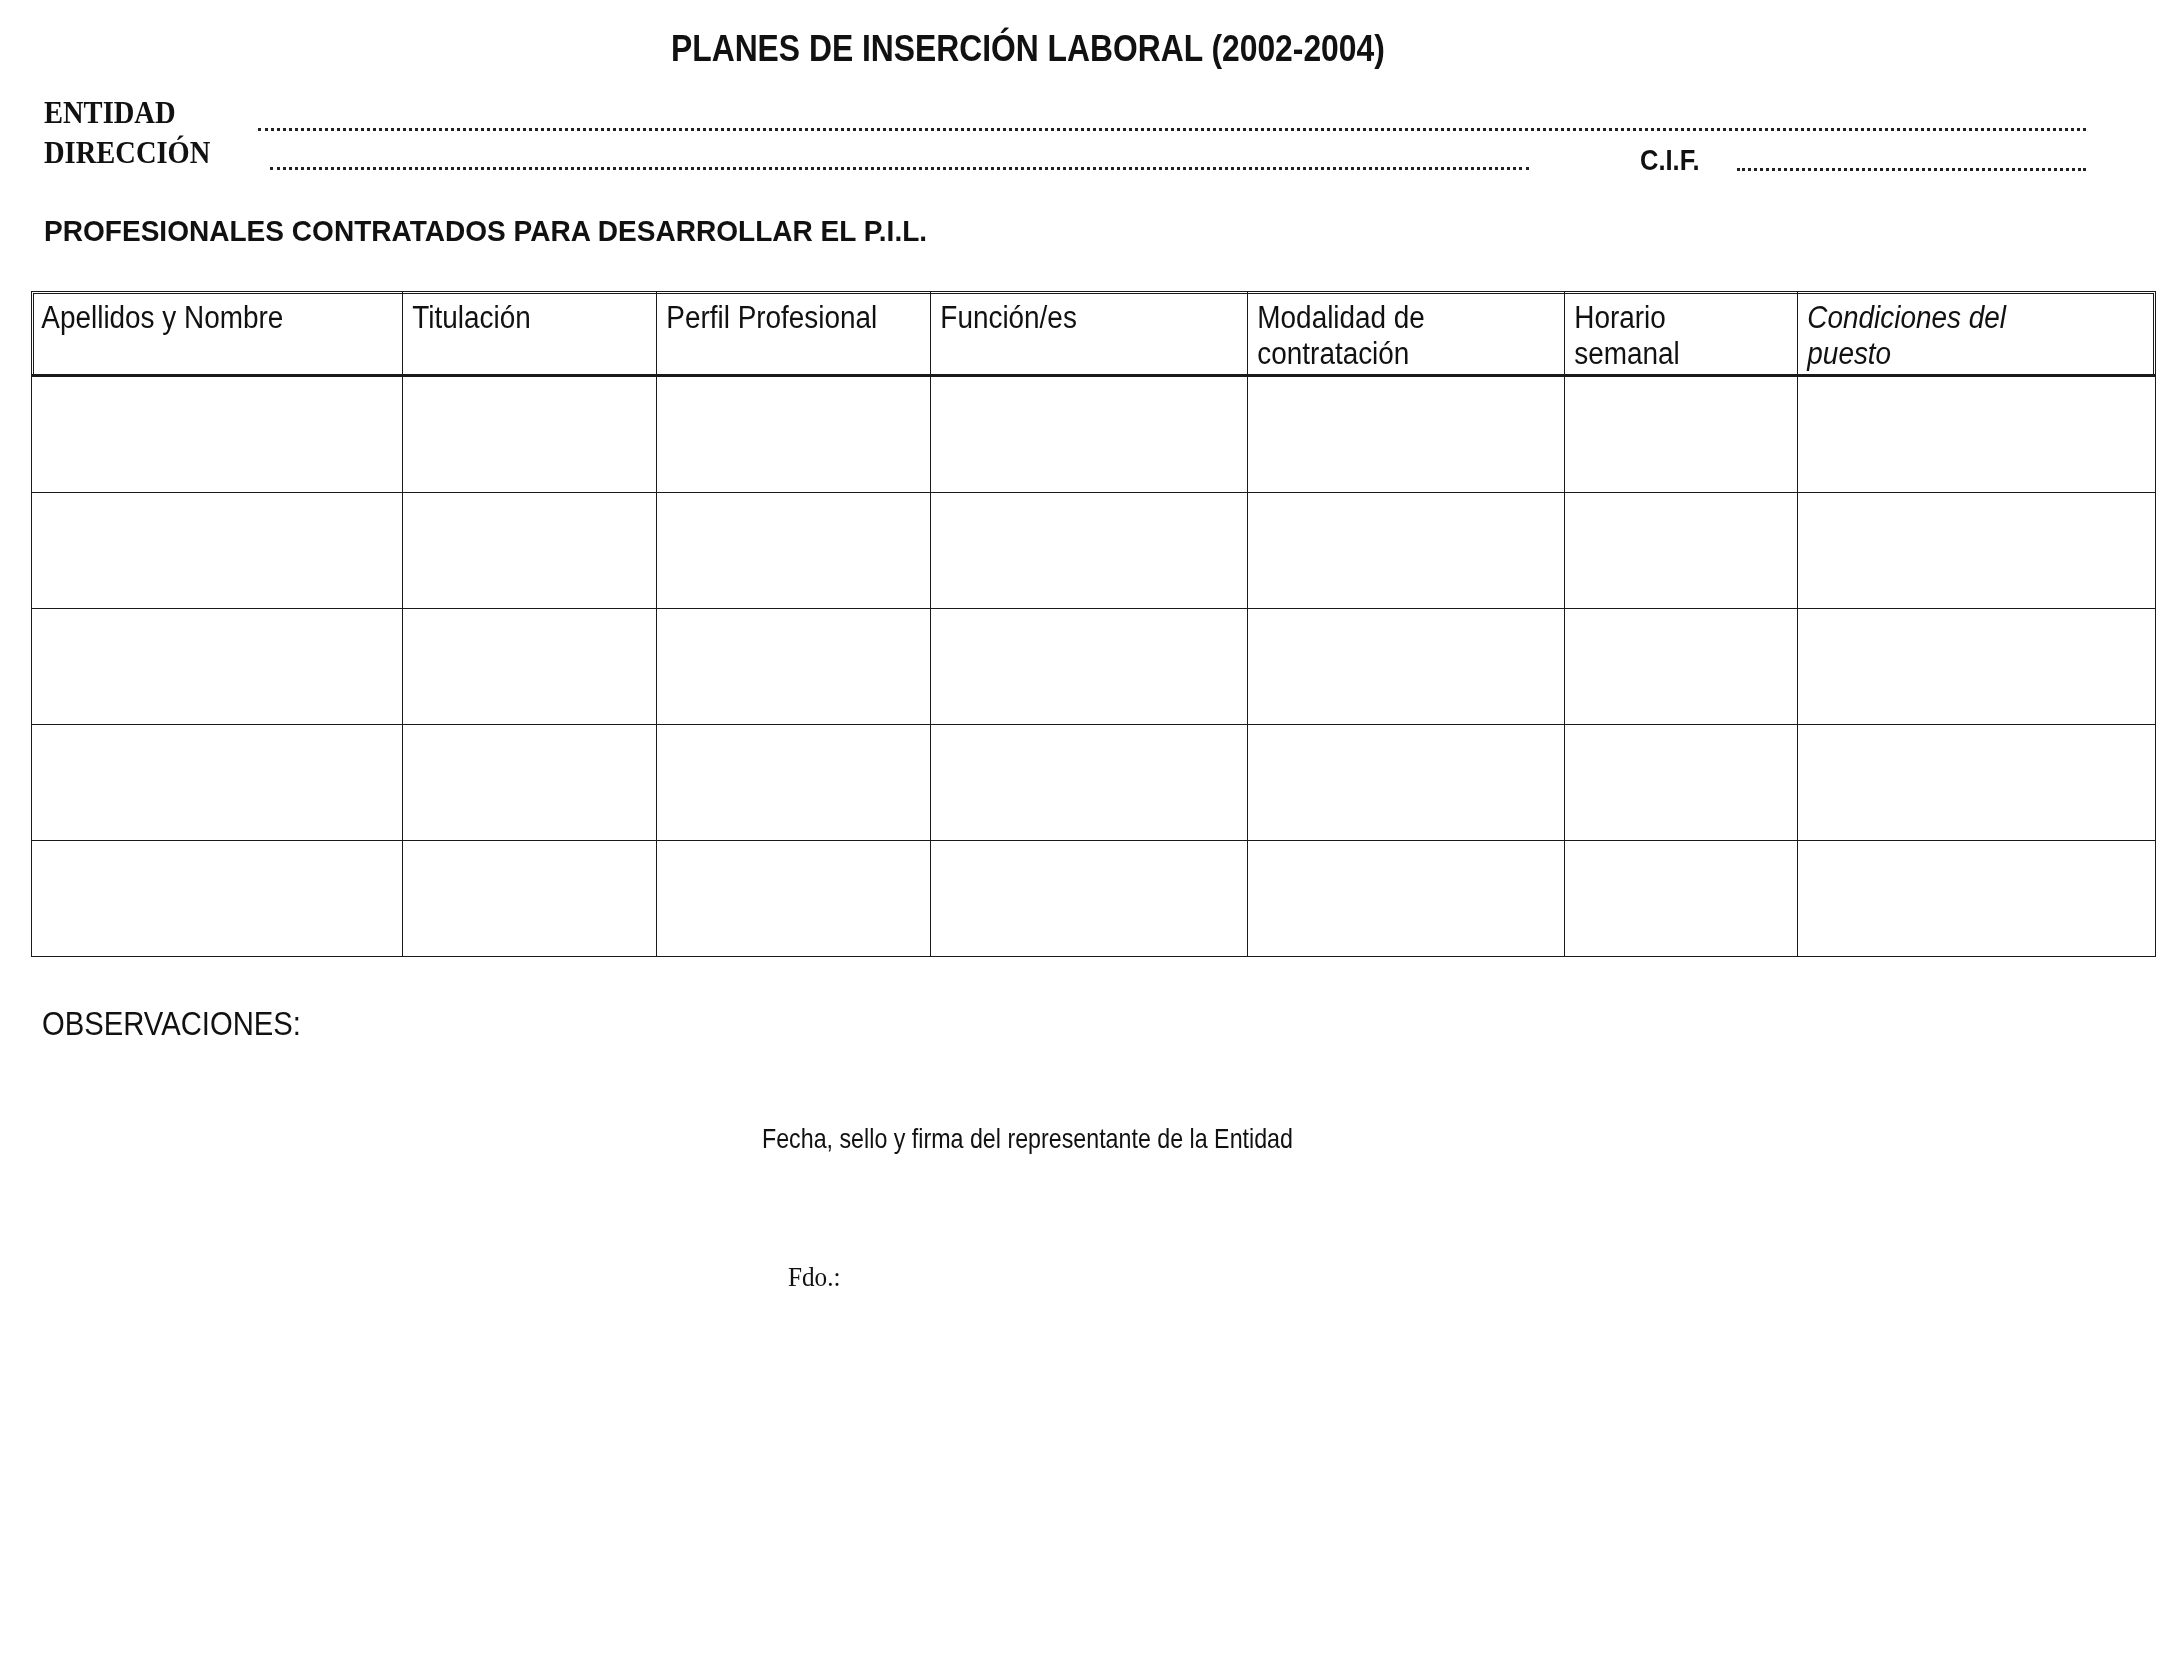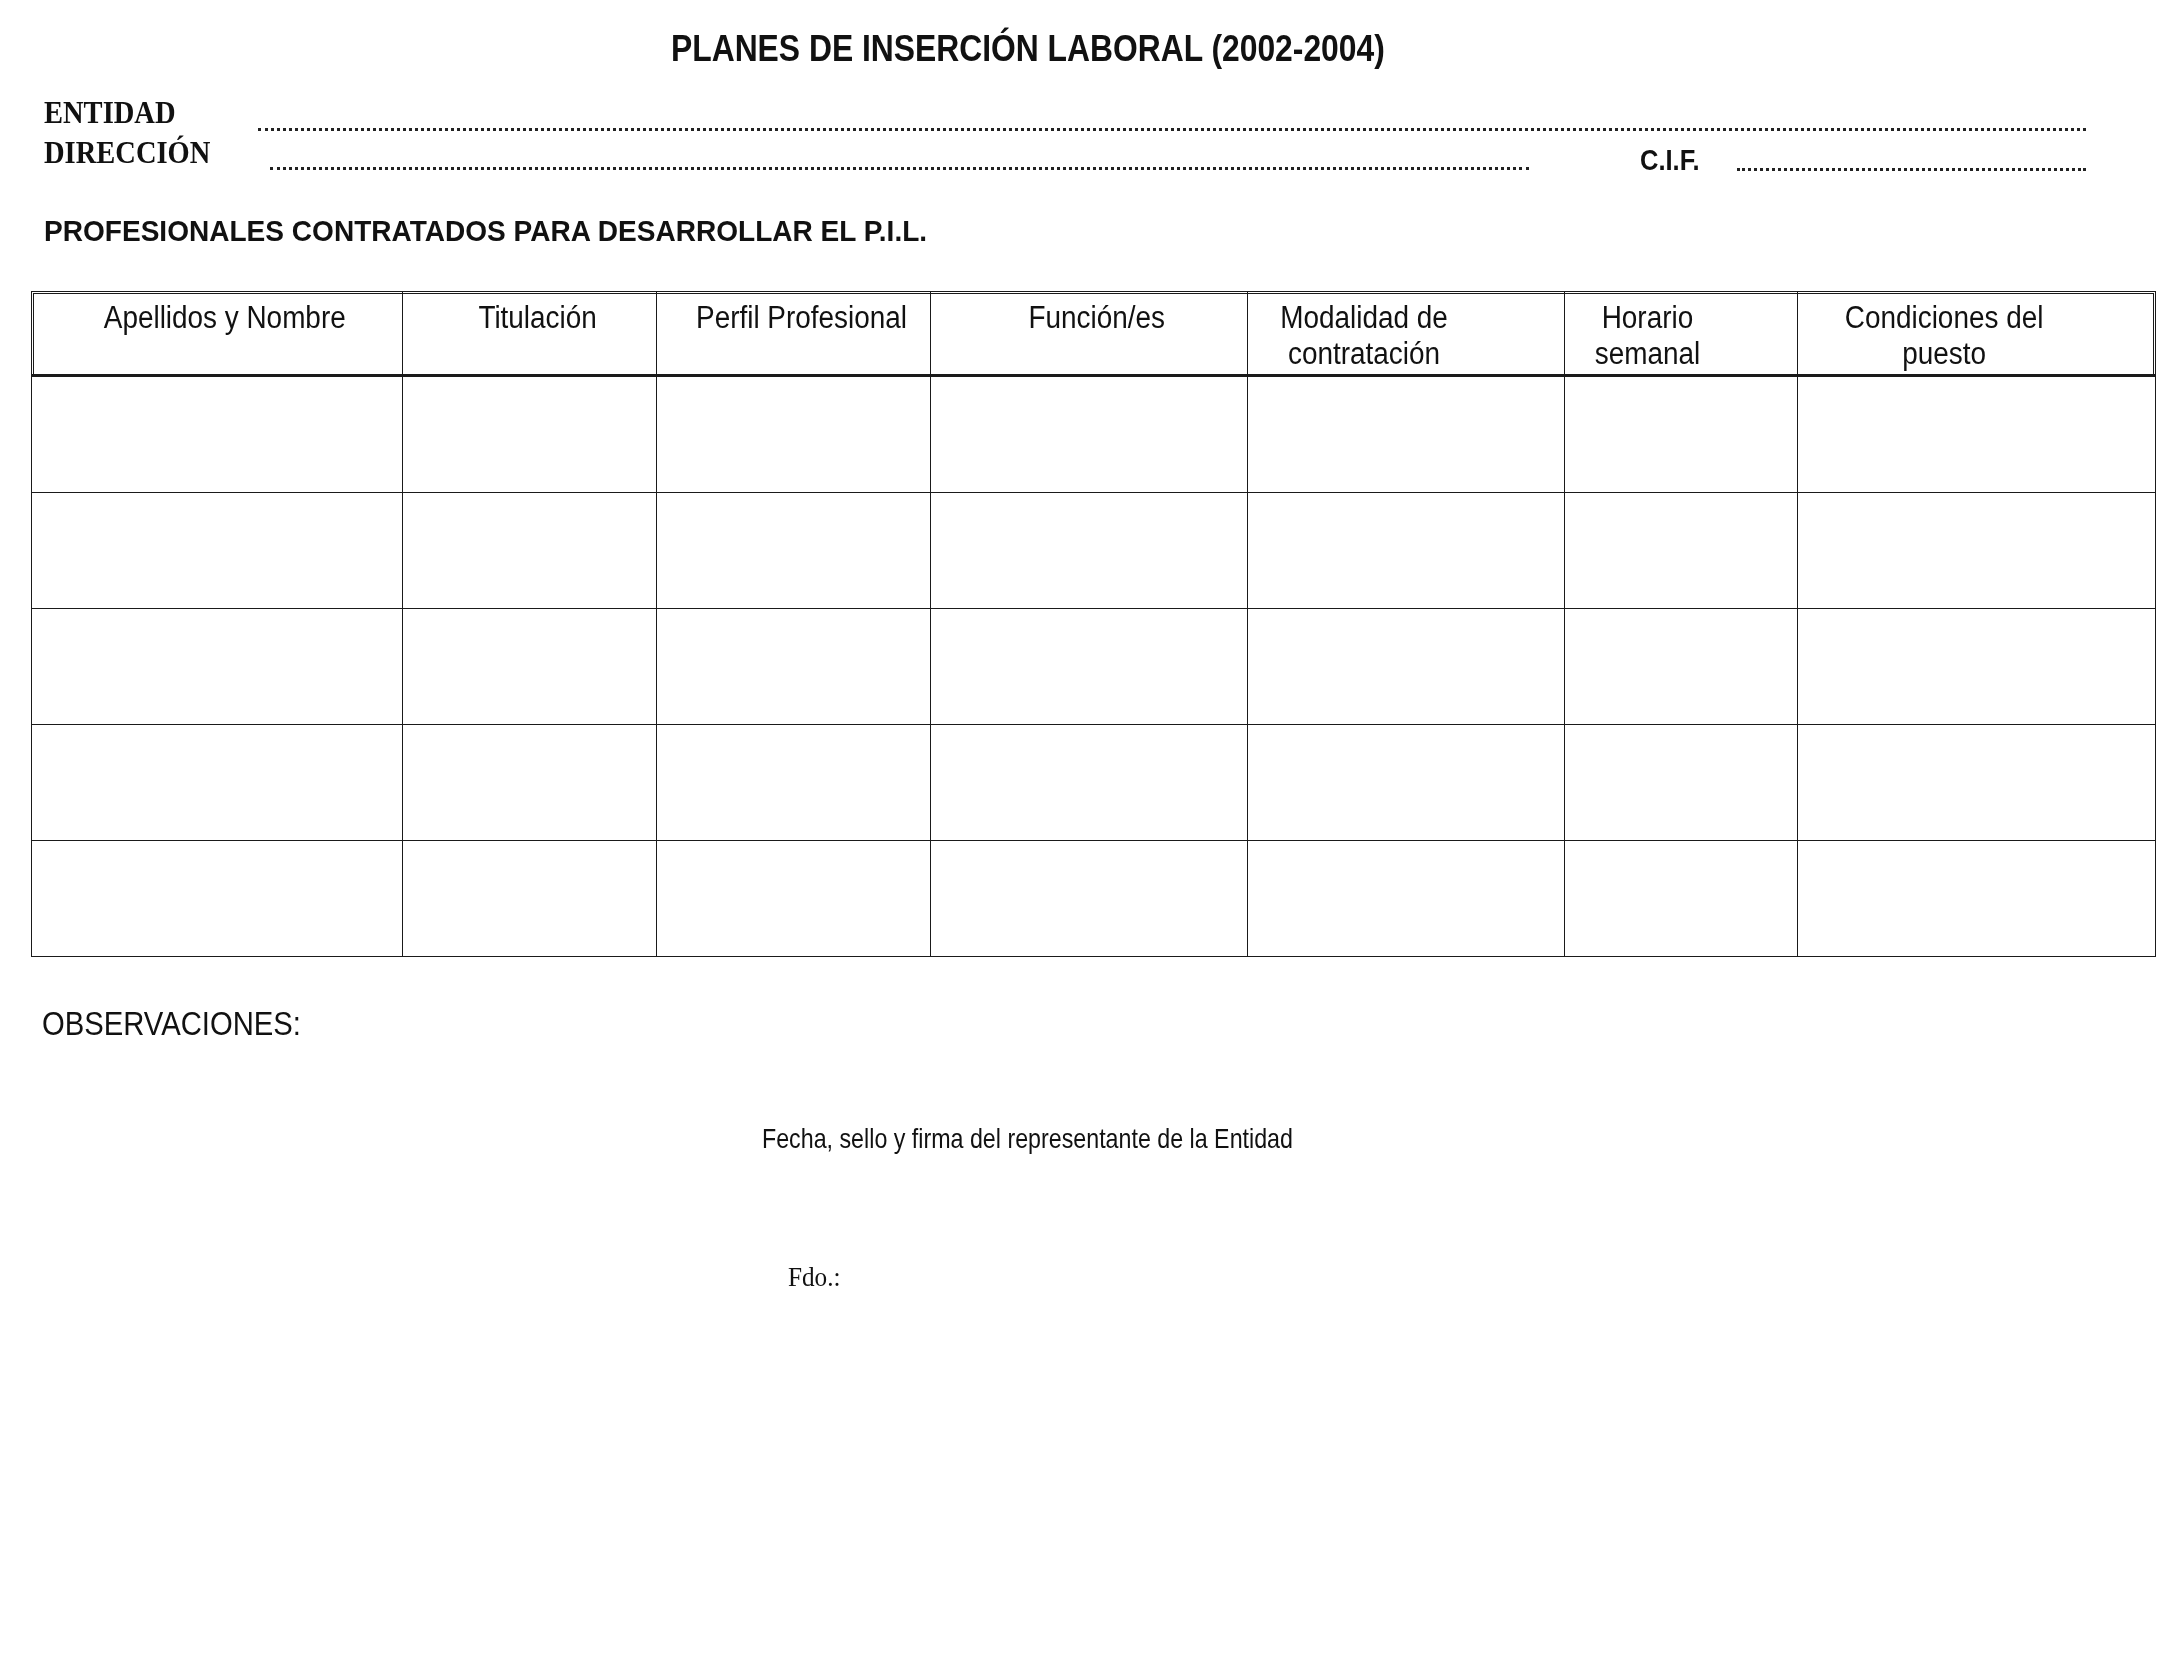--- a/index.html
+++ b/index.html
@@ -94,31 +94,31 @@
       left: 0;
       top: 0;
       width: 2125px;
       border-collapse: collapse;
       table-layout: fixed;
     }
     table.staff th, table.staff td {
       border: 1.5px solid #1a1a1a;
       padding: 0;
       vertical-align: top;
-      text-align: center;
+      text-align: left;
       margin-top: 33px;
     }
     table.staff thead th {
       height: 83px;
       border-top: none;
       border-bottom: 3px solid #1a1a1a;
       font-weight: normal;
     }
     table.staff thead th:first-child { border-left: none; }
-    table.staff thead th:last-child { border-right: none; }
+    table.staff thead th:last-child { border-right: none; font-style: italic; }
     .th-text {
       display: block;
       padding: 9px 0 0 10.4px;
       font-size: 31px;
       line-height: 36px;
       transform-origin: left top;
       transform: scaleX(0.9);
       white-space: normal;
       width: 110%;
     }

